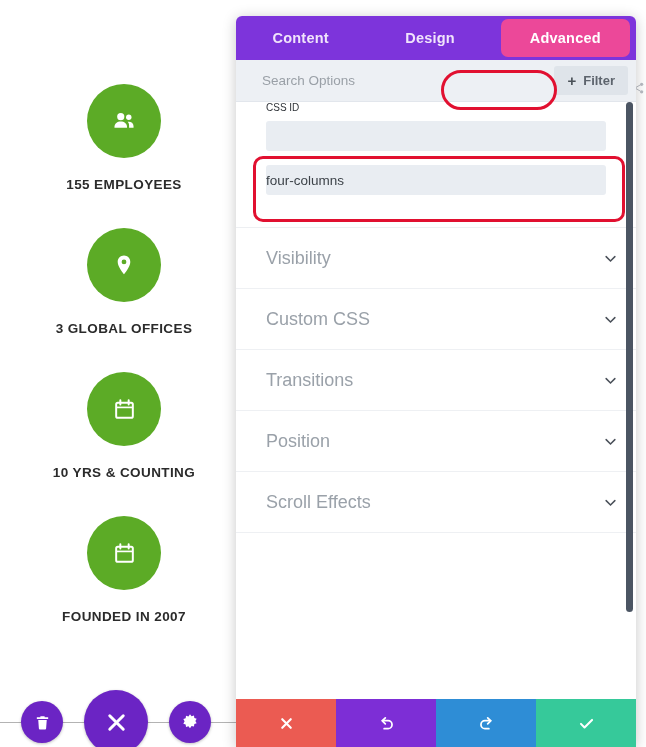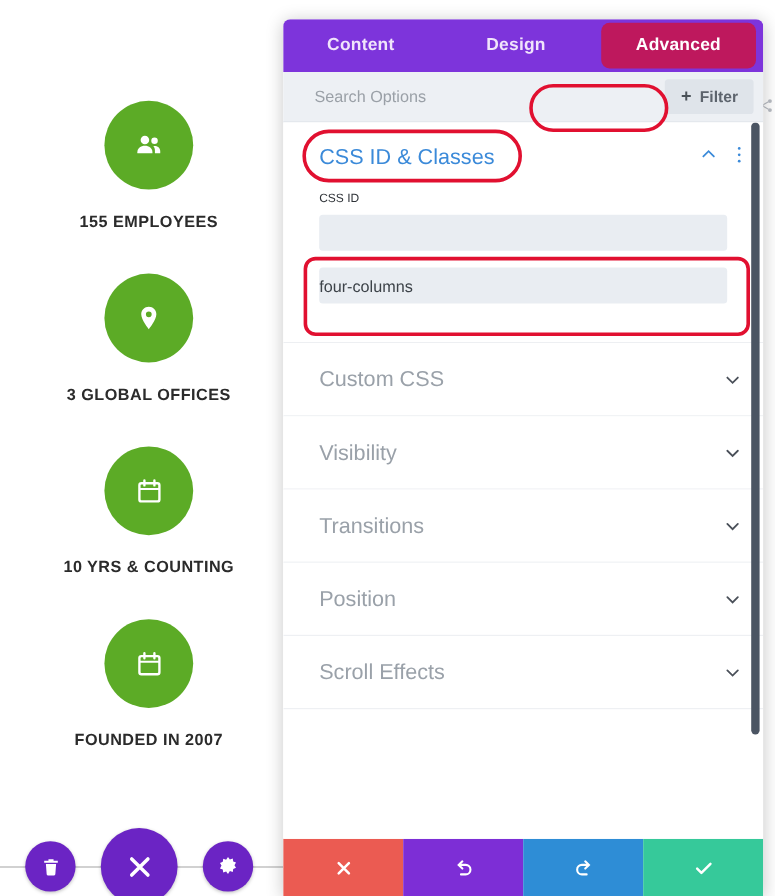--- a/index.html
+++ b/index.html
@@ -82,21 +82,21 @@
   
   #modal-tabs {
     height: 44px; background: #7d34db;
     display: flex; align-items: stretch; flex: none; position: relative;
   }
   .tab {
     flex: 1; display: flex; align-items: center; justify-content: center;
     color: #f0e4fb; font-size: 14.5px; font-weight: 700; letter-spacing: .2px;
     cursor: pointer;
   }
-  .tab.active { background: #be185d; color: #ffffff; border-radius: 7px; margin: 3px 6px; }
+  .tab.active { background: #ec4899; color: #ffffff; border-radius: 7px; margin: 3px 6px; }
   #hl-advanced { left: 441px; top: 70px; width: 116px; height: 40px; border-radius: 21px; position: absolute; border: 3px solid #e11030; pointer-events: none; z-index: 6; }
 
   
   #search-row {
     height: 42px; background: #edf0f4; flex: none;
     display: flex; align-items: center; padding: 0 8px 0 26px;
     border-bottom: 1px solid #e2e6ec;
   }
   #search-input {
     flex: 1; border: none; background: transparent; outline: none;
@@ -282,62 +282,44 @@
       <button id="filter-btn">
         <span class="plus">+</span>
         <span>Filter</span>
       </button>
     </div>
 
     <div id="modal-body">
 
       <div id="open-section">
 
-        <div id="open-head">
-          <div id="open-head-title">CSS ID &amp; Classes</div>
-          <div id="open-head-icons">
-            <span>
-              <svg width="15" height="15" viewBox="0 0 24 24" fill="none" stroke="#3b8ad9" stroke-width="2.4" stroke-linecap="round">
-                <path d="M5 15l7-7 7 7"></path>
-              </svg>
-            </span>
-            <span>
-              <svg width="4" height="16" viewBox="0 0 6 22" fill="#3b8ad9">
-                <circle cx="3" cy="3" r="1.7"></circle>
-                  <circle cx="3" cy="11" r="1.7"></circle>
-                  <circle cx="3" cy="19" r="1.7"></circle>
-              </svg>
-            </span>
-          </div>
-          <div id="hl-cssid"></div>
-        </div>
 
         <div class="field">
           <div class="field-label">CSS ID</div>
           <input class="field-input" type="text" value="" style="">
         </div>
 
         <div class="field" id="field-class-wrap">
           <input class="field-input" type="text" value="four-columns" style="">
           <div id="hl-cssclass"></div>
         </div>
 
       </div>
 
       <div class="acc-row">
+        <div class="acc-title">Visibility</div>
+        <span class="acc-chev">
+          <svg width="15" height="15" viewBox="0 0 24 24" fill="none" stroke="#4a5059" stroke-width="2.4" stroke-linecap="round">
+              <path d="M5 9l7 7 7-7"></path>
+            </svg>
+        </span>
+      </div>
+
+      <div class="acc-row">
         <div class="acc-title">Custom CSS</div>
-        <span class="acc-chev">
-          <svg width="15" height="15" viewBox="0 0 24 24" fill="none" stroke="#4a5059" stroke-width="2.4" stroke-linecap="round">
-              <path d="M5 9l7 7 7-7"></path>
-            </svg>
-        </span>
-      </div>
-
-      <div class="acc-row">
-        <div class="acc-title">Visibility</div>
         <span class="acc-chev">
           <svg width="15" height="15" viewBox="0 0 24 24" fill="none" stroke="#4a5059" stroke-width="2.4" stroke-linecap="round">
               <path d="M5 9l7 7 7-7"></path>
             </svg>
         </span>
       </div>
 
       <div class="acc-row">
         <div class="acc-title">Transitions</div>
         <span class="acc-chev">

